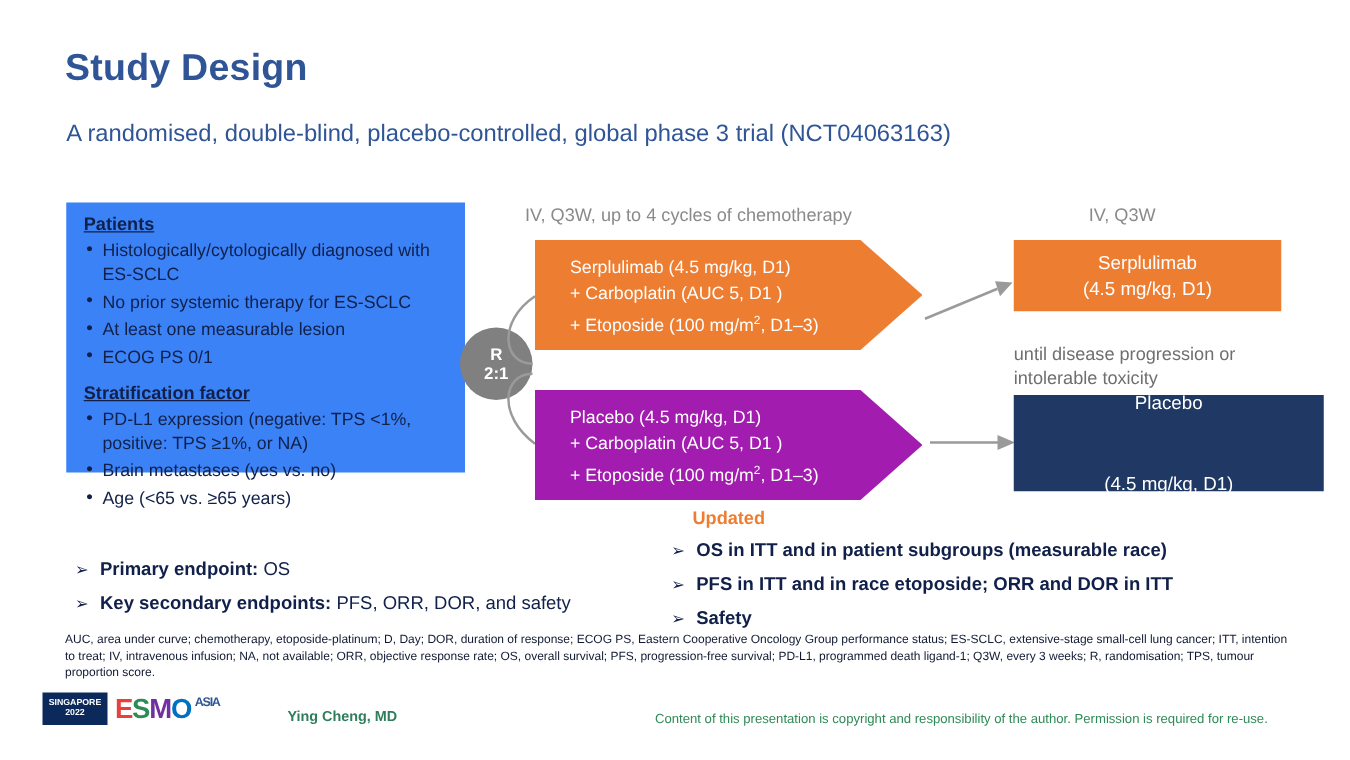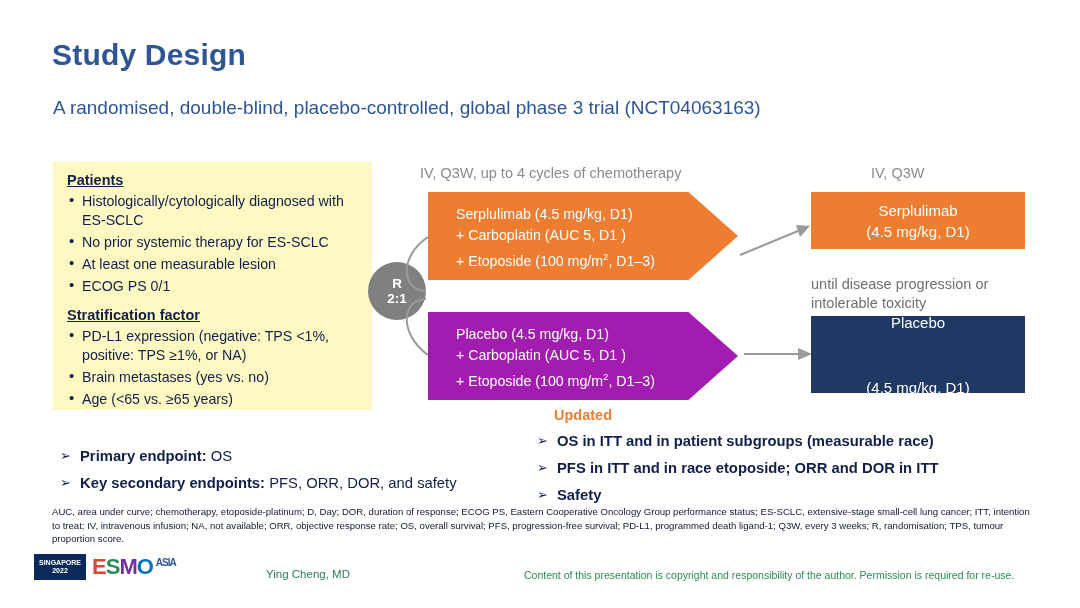--- a/index.html
+++ b/index.html
@@ -19,22 +19,22 @@
     font-size: 30px; font-weight: bold; color:#2f5597;
     letter-spacing: 0.2px;
   }
   .subtitle {
     position:absolute; left:53px; top:97px;
     font-size: 19px; color:#2f5597; font-weight:normal;
   }
 
   
   .patients-box {
-    position:absolute; left:53px; top:162px; width:319px; height:248px;
-    background:#fef9c3;
+    position:absolute; left:53px; top:162px; width:319px; height:216px;
+    background:#3b82f6;
   }
   .pb-inner { padding:10px 12px 0 14px; }
   .pb-head {
     font-size:14.5px; font-weight:bold; color:#11204a;
     text-decoration: underline; margin-bottom:4px;
   }
   .pb-head.second { margin-top:12px; }
   ul.pb-list { list-style:none; margin:0; padding:0; }
   ul.pb-list li {
     position:relative; padding-left:15px; font-size:14.2px; line-height:18.5px;
@@ -78,21 +78,21 @@
   .chev div { white-space:nowrap; }
   .chev sup { font-size:9.5px; vertical-align: super; }
 
   
   .rbox {
     position:absolute; color:#ffffff; text-align:center;
     display:flex; flex-direction:column; align-items:center; justify-content:center;
     font-size:15px; line-height:21px;
   }
   .rbox-top { left:811px; top:192px; width:214px; height:57px; background:#ED7D31; }
-  .rbox-bottom { left:811px; top:316px; width:214px; height:77px; background:#1F3864;gap:44px; }
+  .rbox-bottom { left:811px; top:316px; width:248px; height:77px; background:#1F3864;gap:44px; }
 
   .until-text {
     position:absolute; left:811px; top:275px; width:215px;
     font-size:14.5px; color:#6f6f6f; line-height:19px;
   }
 
   
   .conn { position:absolute; }
 
   
@@ -126,21 +126,21 @@
     line-height:8px; font-weight:bold;
   }
   .logo-esmo-text {
     margin-left:6px; font-size:22px; font-weight:bold; letter-spacing:-1px;
     display:flex; align-items:center;
   }
   .e1{color:#e8403a;} .e2{color:#2e8b57;} .e3{color:#7030a0;} .e4{color:#0070c0;}
   .logo-asia { font-size:10px; color:#2f5597; font-weight:bold; margin-left:3px; margin-top:-10px;}
   .presenter {
     position:absolute; left:230px; top:568px;
-    font-size:11.5px; font-weight:normal; color:#2e7d5b;margin-left:36px;
+    font-size:11.5px; font-weight:bold; color:#2e7d5b;
   }
   .copyright {
     position:absolute; left:524px; top:569px;
     font-size:10.5px; color:#2e8b57;
   }
 </style>
 </head>
 <body>
 
 <div class="slide">

